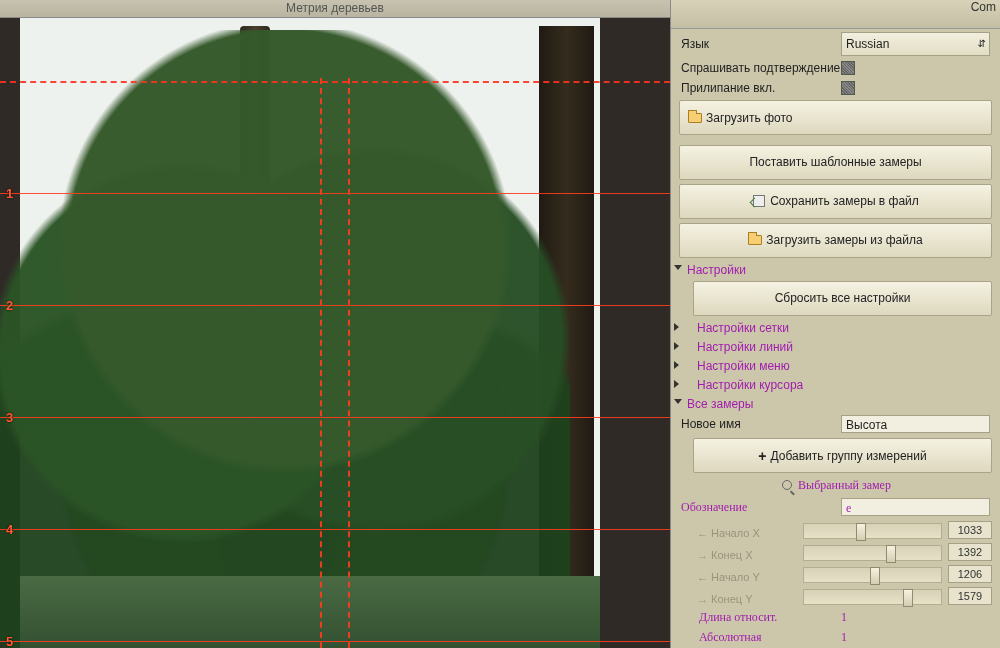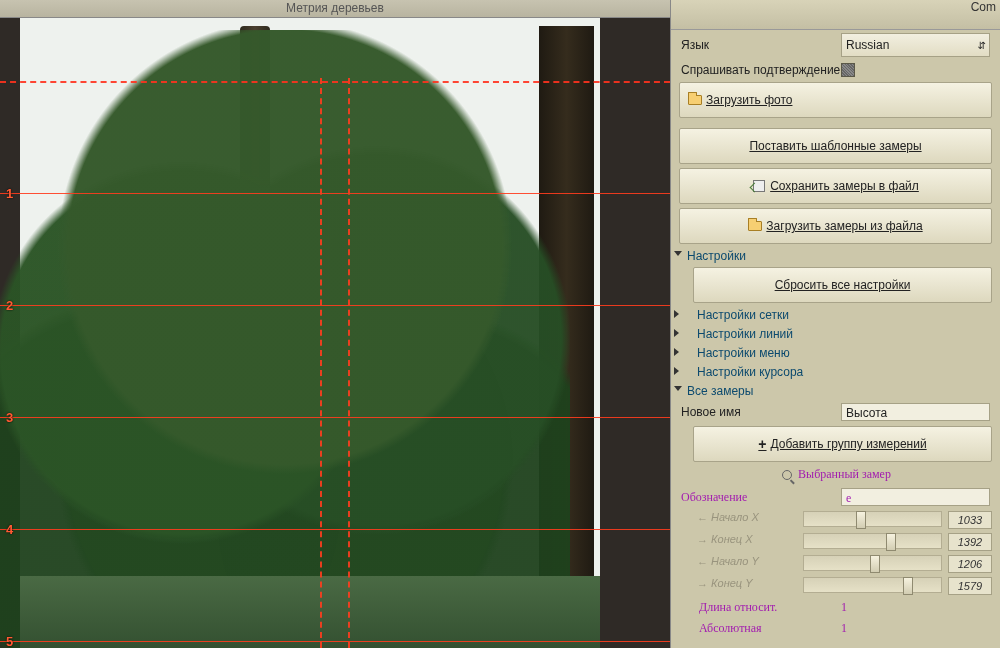--- a/index.html
+++ b/index.html
@@ -44,44 +44,44 @@
   .select {
     background: linear-gradient(#f2efe0,#e2ddc4); border: 1px solid #a6a186;
     padding: 1px 4px; display: flex; justify-content: space-between; align-items: center; height: 24px;
   }
   .select .caret { font-size: 10px; margin-right: -1px; }
   .chk { width: 14px; height: 14px; border: 1px solid #5a5848; background: repeating-linear-gradient(45deg,#666,#666 1px,#888 1px,#888 2px); }
   .btn {
     display: flex; align-items: center; justify-content: center; gap: 4px;
     height: 36px; margin: 2px 8px; padding: 0 8px;
     background: linear-gradient(#f5f2e2,#ddd8be); border: 1px solid #a8a389; border-radius: 2px;
-    color: #222; font-size: 12px; white-space: nowrap; text-decoration: underline;
+    color: #222; font-size: 12px; white-space: nowrap;
   }
   .ico { display: inline-flex; width: 14px; height: 12px; align-items: center; justify-content: center; }
   .folder { width: 14px; height: 10px; background: #f7cf72; border: 1px solid #a87f25; position: relative; border-radius: 1px; }
   .folder:before { content:""; position:absolute; left:-1px; top:-4px; width:7px; height:3px; background:#f7cf72; border:1px solid #a87f25; border-bottom:none; border-radius: 1px 1px 0 0;}
   .save-ico { position: relative; width: 12px; height: 12px; background: #eee; border: 1px solid #777; }
   .save-ico:before { content:""; position:absolute; left: -3px; top: 3px; width: 6px; height: 6px; border: 1px solid #4a7c3a; border-right: none; border-top: none; transform: rotate(45deg); }
   .mag { width:10px; height:10px; border:1.5px solid #666; border-radius:50%; position:relative;}
   .mag:after { content:""; position:absolute; right:-4px; bottom:-4px; width:5px; height:1.5px; background:#666; transform: rotate(45deg);}
   .plus { font-weight: bold; font-size: 14px; line-height: 10px; }
 
-  .sec-h { padding: 3px 25px 2px 16px; color: #0c4a6e; position: relative; }
+  .sec-h { padding: 3px 25px 2px 16px; color: #a21caf; position: relative; }
   .sec-h .tri { position: absolute; left: 3px; top: 5px; width:0;height:0; }
   .tri.right { border-top:4px solid transparent; border-bottom:4px solid transparent; border-left:5px solid #333; }
   .tri.down { border-left:4px solid transparent; border-right:4px solid transparent; border-top:5px solid #333; }
   .sub { padding-left: 26px; }
 
   .input {
     background: #f2efe0; border: 1px solid #a6a186; padding: 1px 4px; height: 18px; line-height: 16px; color:#222;
   }
 
   .dim { color: #a21caf; font-family: Liberation Serif, serif; }
   .valbox { width: 44px; height: 18px; border: 1px solid #a6a186; background: #e7e3cc; text-align: center; line-height: 16px; color:#333; font-size:11px;}
-  .slider-row { display: flex; align-items: flex-start; padding: 2px 8px 2px 26px; gap: 6px; font-style: italic; }
+  .slider-row { display: flex; align-items: flex-end; padding: 2px 8px 2px 26px; gap: 6px; }
   .slider-row .slab { flex: 0 0 100px; color:#99947e; font-size:11px; }
   .slider {
     flex: 1; height: 16px; position: relative;
     background: linear-gradient(#d6d1b7,#e6e1c7);
     border: 1px solid #b3ad92;
   }
   .slider .thumb { position: absolute; top: -1px; height: 18px; width: 10px; background: linear-gradient(#f6f2df,#d2cdb2); border:1px solid #8f8a70; }
 </style>
 </head>
 <body>
@@ -129,20 +129,26 @@
             <span class="caret">⇵</span>
         </div>
       </div>
     </div>
     <div class="row">
       <div class="lbl" style="flex-basis:160px">Спрашивать подтверждение</div>
       <div class="val">
           <div class="chk"></div>
         </div>
     </div>
+    <div class="row">
+      <div class="lbl">Прилипание вкл.</div>
+      <div class="val">
+          <div class="chk"></div>
+        </div>
+    </div>
 
     <div class="btn" style="justify-content:flex-start">
       <span class="ico">
           <span class="folder"></span>
         </span>
       <span>Загрузить фото</span>
     </div>
 
     <div style="height:6px"></div>
 

